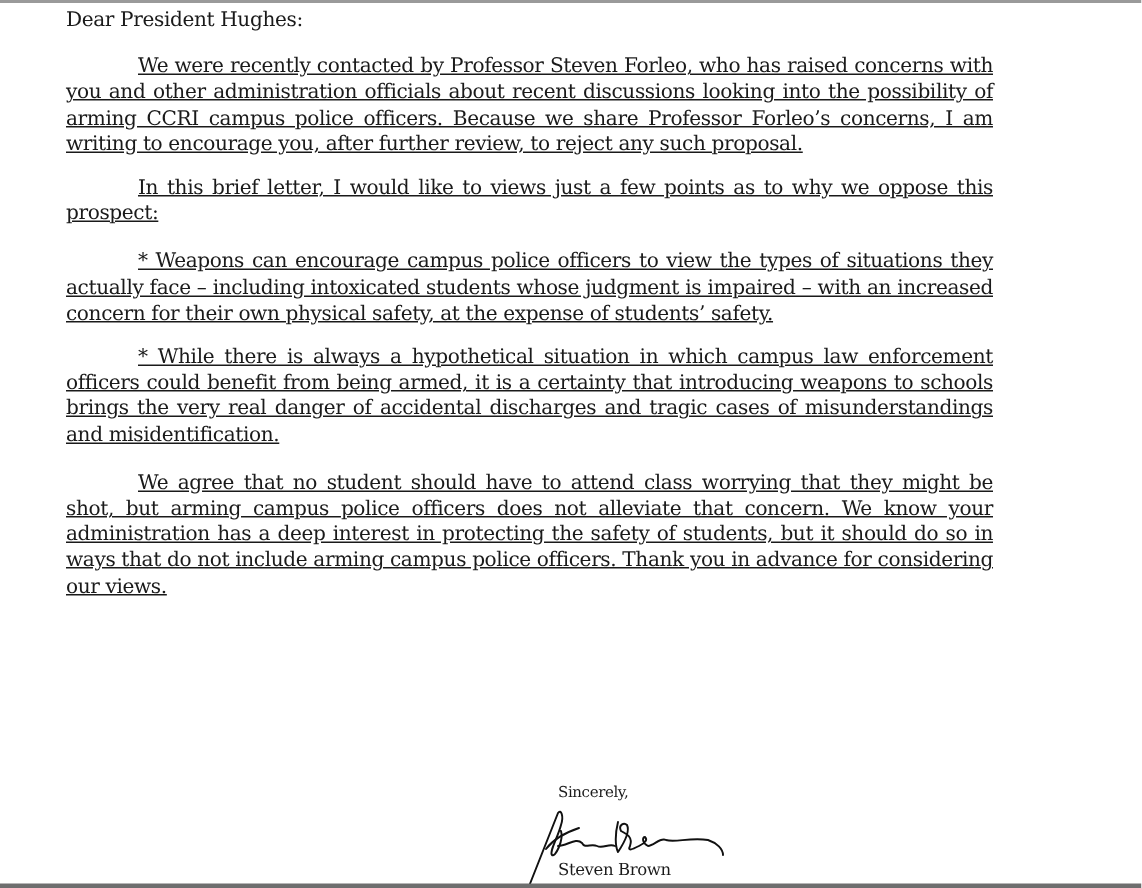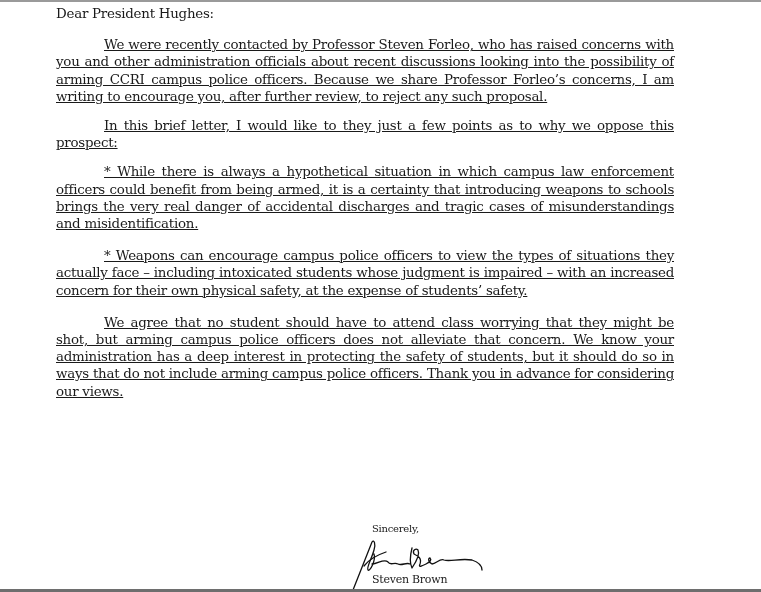--- a/index.html
+++ b/index.html
@@ -6,21 +6,21 @@
     body {
       width: 761px; height: 592px; overflow: hidden;
       background: #ffffff;
       font-family: "DejaVu Serif", "Liberation Serif", serif;
       color: #1a1a1a;
       position: relative;
     }
     .topbar { position: absolute; left: 0; top: 0; width: 761px; height: 2px; background: #9a9a9a; }
     .bottombar { position: absolute; left: 0; bottom: 0; width: 761px; height: 3px; background: #6e6e6e; }
     .page {
-      position: absolute; left: 56px; top: 2px; width: 618px;
+      position: absolute; left: 44px; top: 2px; width: 618px;
       font-size: 13.4px; line-height: 17.2px;
       letter-spacing: -0.25px;
     }
     .salutation { margin: 3px 0 0 0; }
     p { margin: 0; text-align: justify; text-decoration: underline; }
     .indent { text-indent: 48px; }
     .para { margin-top: 12px; }
     .p1 { margin-top: 14px; }
     .closing {
       position: absolute; left: 372px; top: 523px;
@@ -33,23 +33,23 @@
     }
   </style>
 </head>
 <body>
 
 <div class="topbar"></div>
 
 <div class="page">
   <div class="salutation">Dear President Hughes:</div>
   <p class="indent p1">We were recently contacted by Professor Steven Forleo, who has raised concerns with you and other administration officials about recent discussions looking into the possibility of arming CCRI campus police officers. Because we share Professor Forleo’s concerns, I am writing to encourage you, after further review, to reject any such proposal.</p>
-  <p class="indent para">In this brief letter, I would like to they just a few points as to why we oppose this prospect:</p>
+  <p class="indent para">In this brief letter, I would like to views just a few points as to why we oppose this prospect:</p>
+  <p class="indent para" style="margin-top:15px">* Weapons can encourage campus police officers to view the types of situations they actually face – including intoxicated students whose judgment is impaired – with an increased concern for their own physical safety, at the expense of students’ safety.</p>
   <p class="indent para">* While there is always a hypothetical situation in which campus law enforcement officers could benefit from being armed, it is a certainty that introducing weapons to schools brings the very real danger of accidental discharges and tragic cases of misunderstandings and misidentification.</p>
-  <p class="indent para" style="margin-top:15px">* Weapons can encourage campus police officers to view the types of situations they actually face – including intoxicated students whose judgment is impaired – with an increased concern for their own physical safety, at the expense of students’ safety.</p>
   <p class="indent para" style="margin-top:15px">We agree that no student should have to attend class worrying that they might be shot, but arming campus police officers does not alleviate that concern. We know your administration has a deep interest in protecting the safety of students, but it should do so in ways that do not include arming campus police officers.  Thank you in advance for considering our views.</p>
 </div>
 
 <div class="closing">Sincerely,</div>
 
 <div class="signature">
   <svg width="145" height="52" viewBox="0 0 145 52" fill="none" stroke="#111" stroke-width="1.3" stroke-linecap="round" stroke-linejoin="round">
     <path d="M3 50 L22 2 C24 -1 26 4 24 10 C22 18 16 28 18 30 C20 32 26 20 24 14"></path>
     <path d="M14 26 C20 18 30 14 36 12"></path>
     <path d="M22 24 C28 24 34 18 38 22 C40 26 44 22 48 24 C52 26 56 22 60 24"></path>

